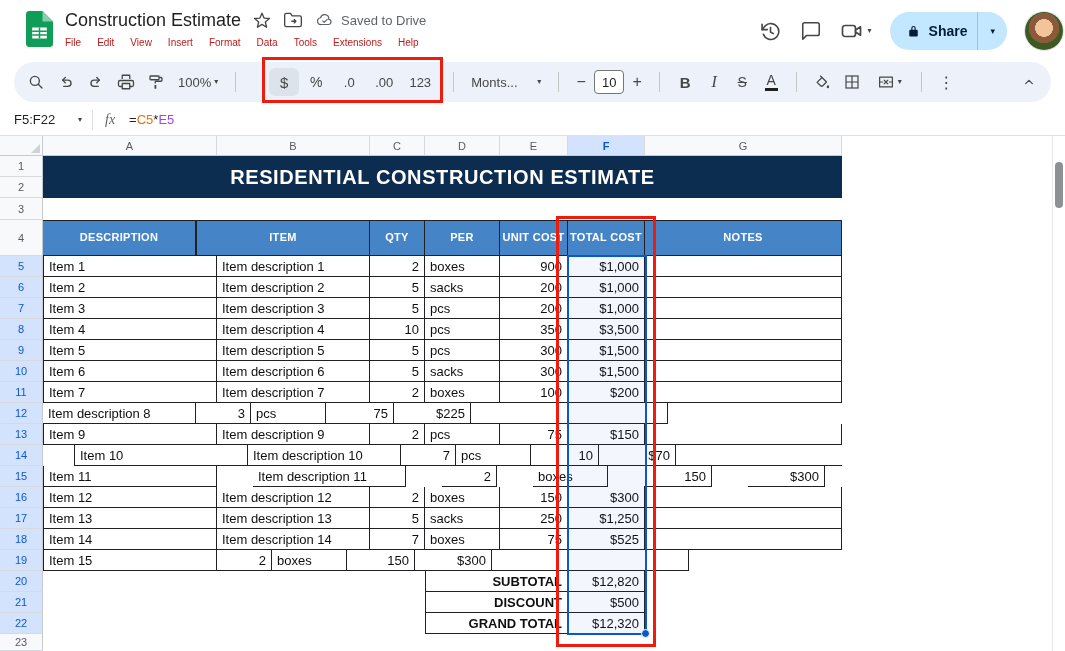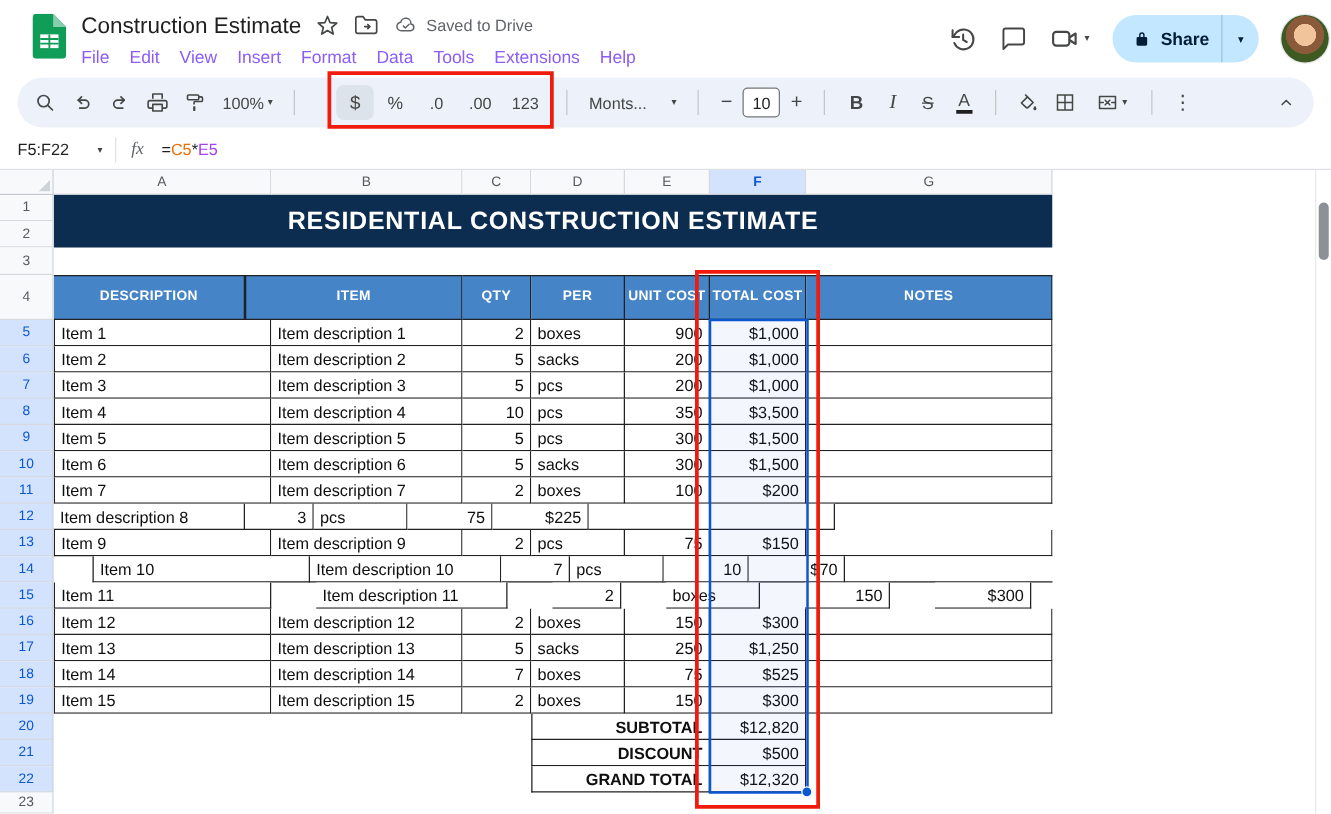--- a/index.html
+++ b/index.html
@@ -13,21 +13,21 @@
 
   
   .topbar{position:absolute;left:12px;top:0;width:1065px;height:56px;display:flex;align-items:flex-start;padding:8px 14px 0 14px;background:#fff}
   .sheets-logo{margin-top:3px;flex:none}
   .doc-block{margin-left:12px;min-width:0}
   .title-row{display:flex;align-items:center;gap:11px;height:24px}
   .doc-title{font-size:18px;color:#1f1f1f;white-space:nowrap}
   .ticon{display:flex;align-items:center;justify-content:center;color:#444746}
   .saved{display:flex;align-items:center;gap:7px;font-size:13px;color:#5f6368;margin-left:2px;white-space:nowrap}
   .menubar{display:flex;margin-top:3px;margin-left:-8px}
-  .menu-item{font-size:14px;color:#8b5cf6;padding:2px 8px;border-radius:6px;cursor:default;white-space:nowrap}
+  .menu-item{font-size:10px;color:#b91c1c;padding:2px 8px;border-radius:6px;cursor:default;white-space:nowrap}
   .top-right{display:flex;align-items:center;gap:18px;margin-left:auto;padding-top:4px}
   .share{display:flex;align-items:center;height:38px;background:var(--share-bg);border-radius:19px;overflow:hidden;flex:none}
   .share-main{display:flex;align-items:center;gap:8px;padding:0 10px 0 16px;height:100%;font-size:14px;font-weight:bold;color:#001d35}
   .share-sep{width:1px;height:38px;background:rgba(0,29,53,.18)}
   .share-caret{padding:0 12px;height:100%;display:flex;align-items:center;color:#001d35;font-size:9px}
   .avatar{width:38px;height:38px;border-radius:50%;flex:none;
     background:radial-gradient(circle at 50% 42%, #f2c49b 0 30%, #8a5a3a 31% 52%, #3c5a22 53% 100%);
     box-shadow:0 0 0 1px #e3e6ea}
   .cam-wrap{display:flex;align-items:center;gap:4px}
   .caret{font-size:8px;color:#444746;line-height:1}
@@ -458,21 +458,20 @@
           <div class="cell b first l" style="width: 174px;">Item 14</div>
           <div class="cell b l" style="width: 153px;">Item description 14</div>
           <div class="cell b r" style="width: 55px;">7</div>
           <div class="cell b l" style="width: 75px;">boxes</div>
           <div class="cell b r" style="width: 68px;">75</div>
           <div class="cell b r" style="width: 77px;">$525</div>
           <div class="cell b" style="width: 197px;"></div>
         </div>
         <div class="trow data-row" style="height: 21px;">
           <div class="cell b first l" style="width: 174px;">Item 15</div>
-          <div class="cell b l" style="width: 153px;">Item description 15</div>
           <div class="cell b r" style="width: 55px;">2</div>
           <div class="cell b l" style="width: 75px;">boxes</div>
           <div class="cell b r" style="width: 68px;">150</div>
           <div class="cell b r" style="width: 77px;">$300</div>
           <div class="cell b" style="width: 197px;"></div>
         </div>
         <div class="trow summary-row" style="height: 21px;">
           <div class="cell blank" style="width: 382px;"></div>
           <div class="cell b first r bold" style="width: 143px;">SUBTOTAL</div>
           <div class="cell b r" style="width: 77px;">$12,820</div>

